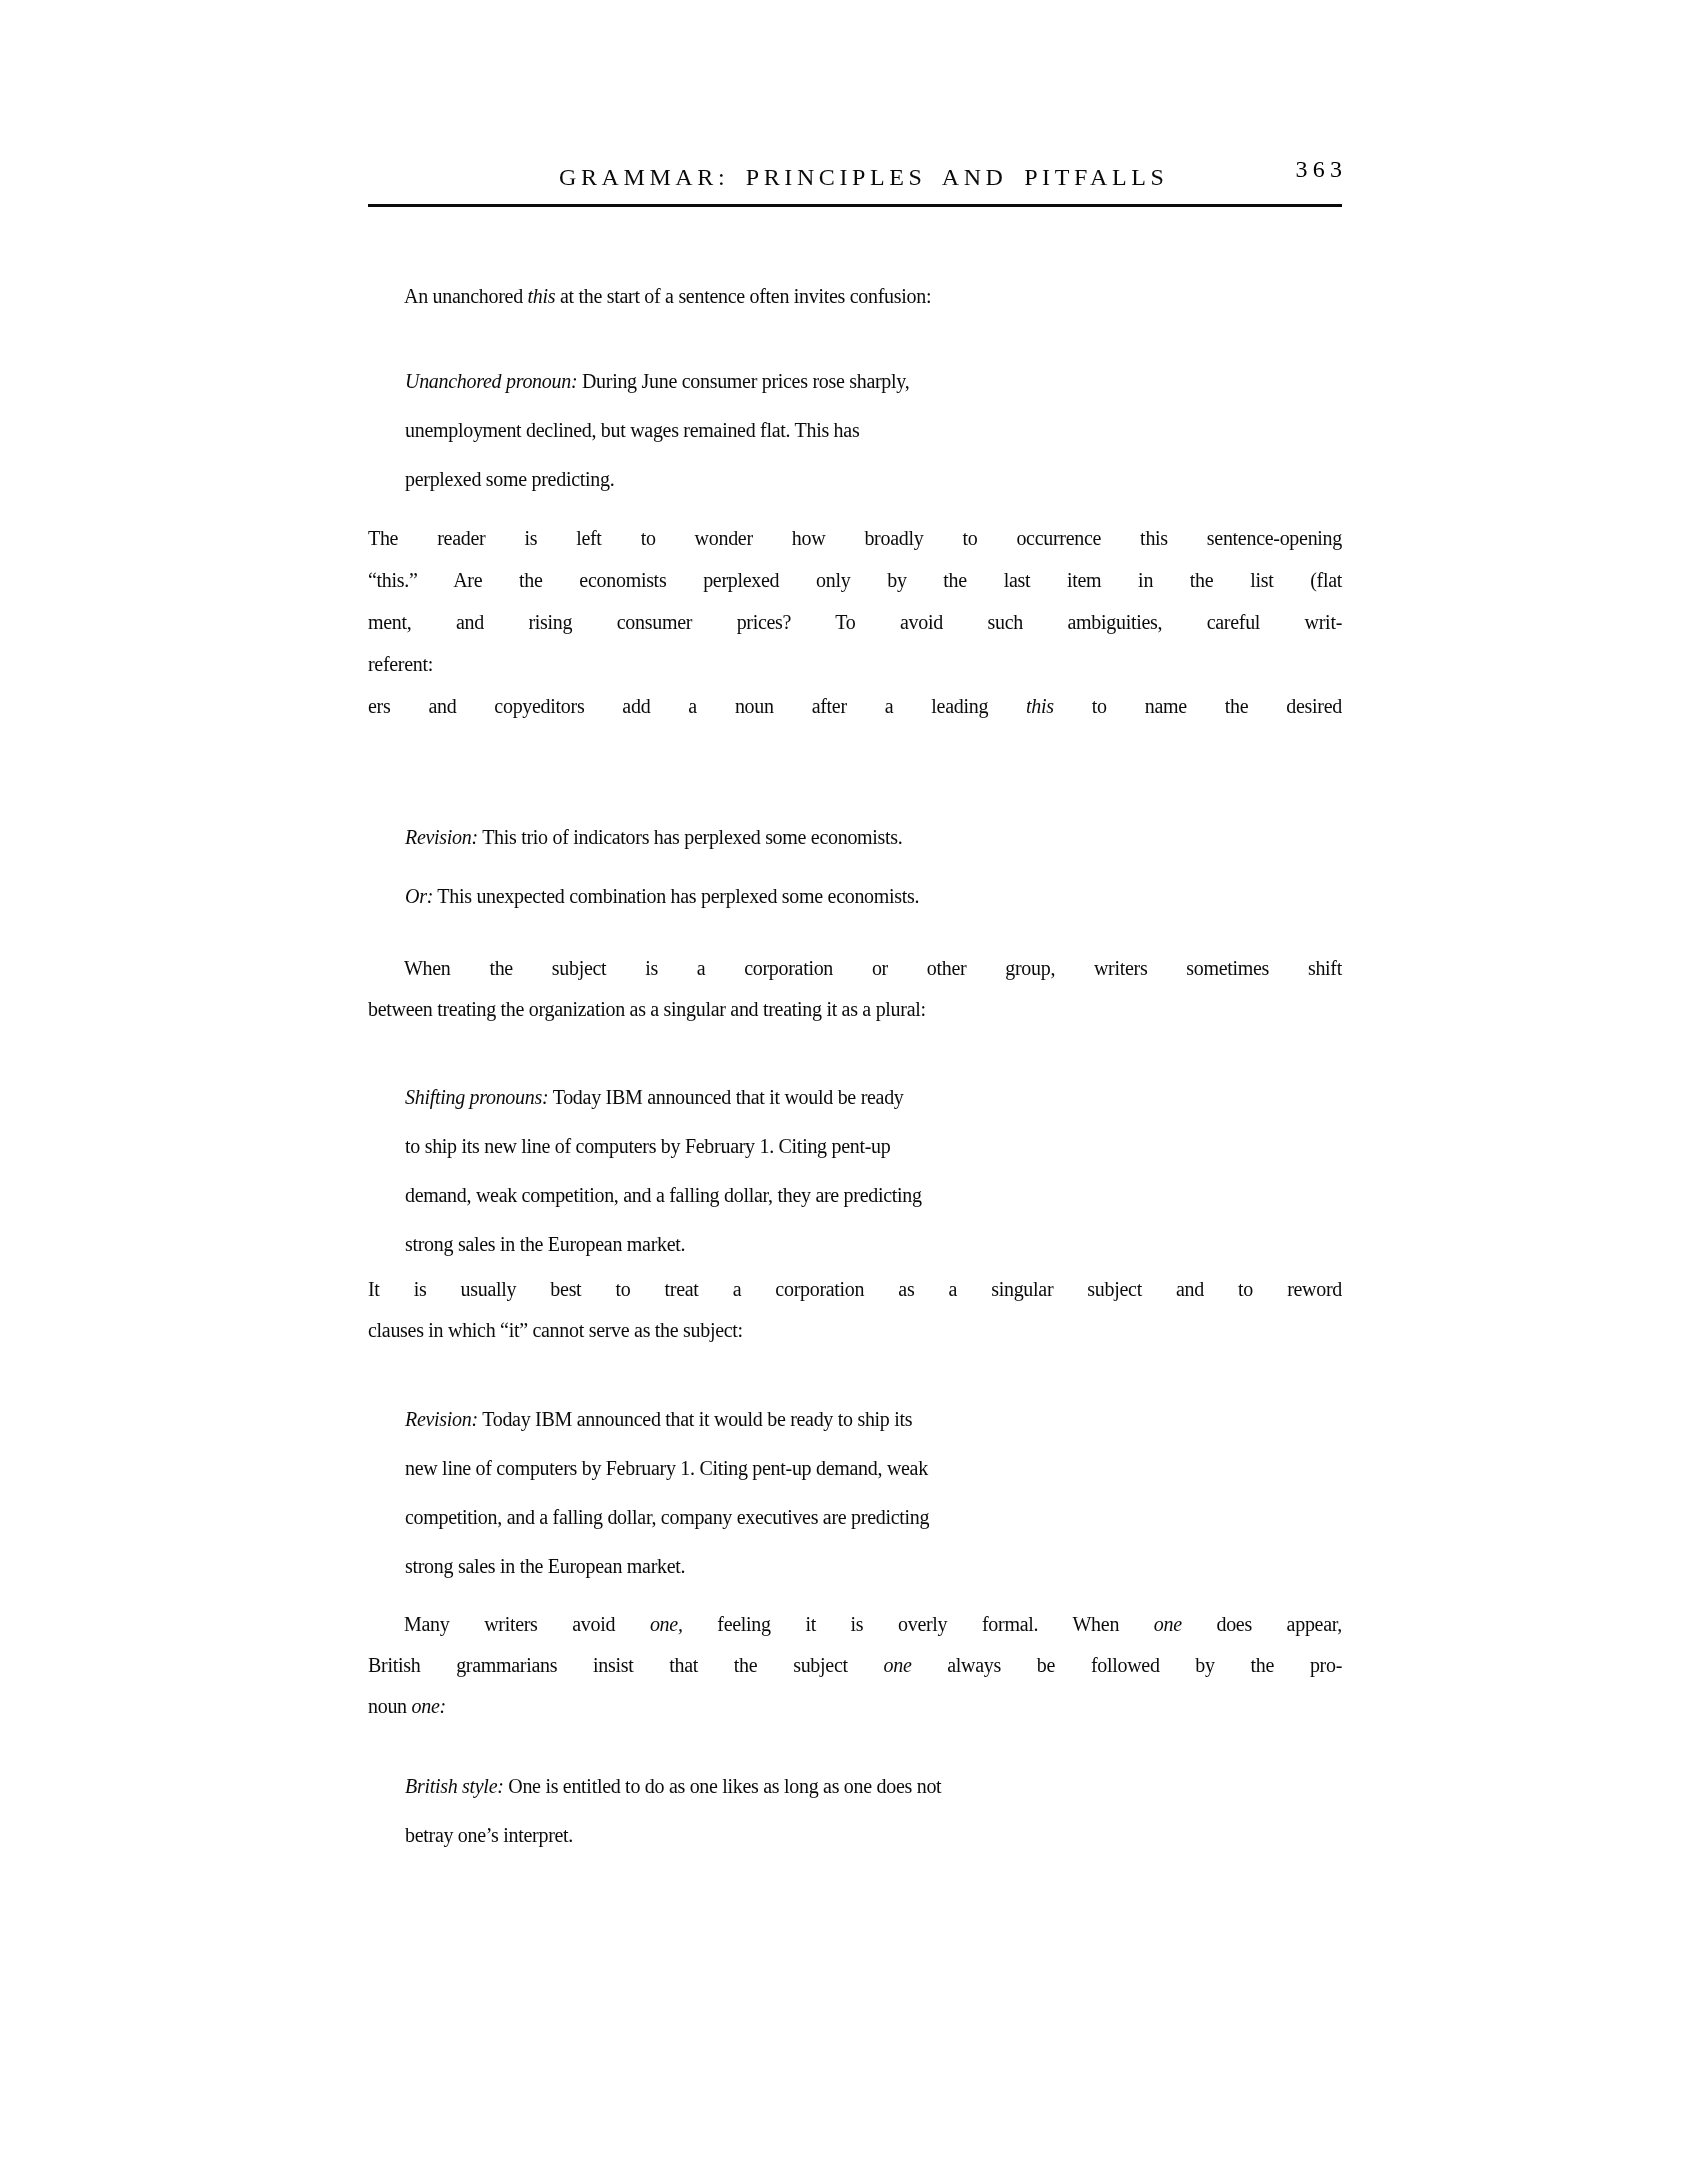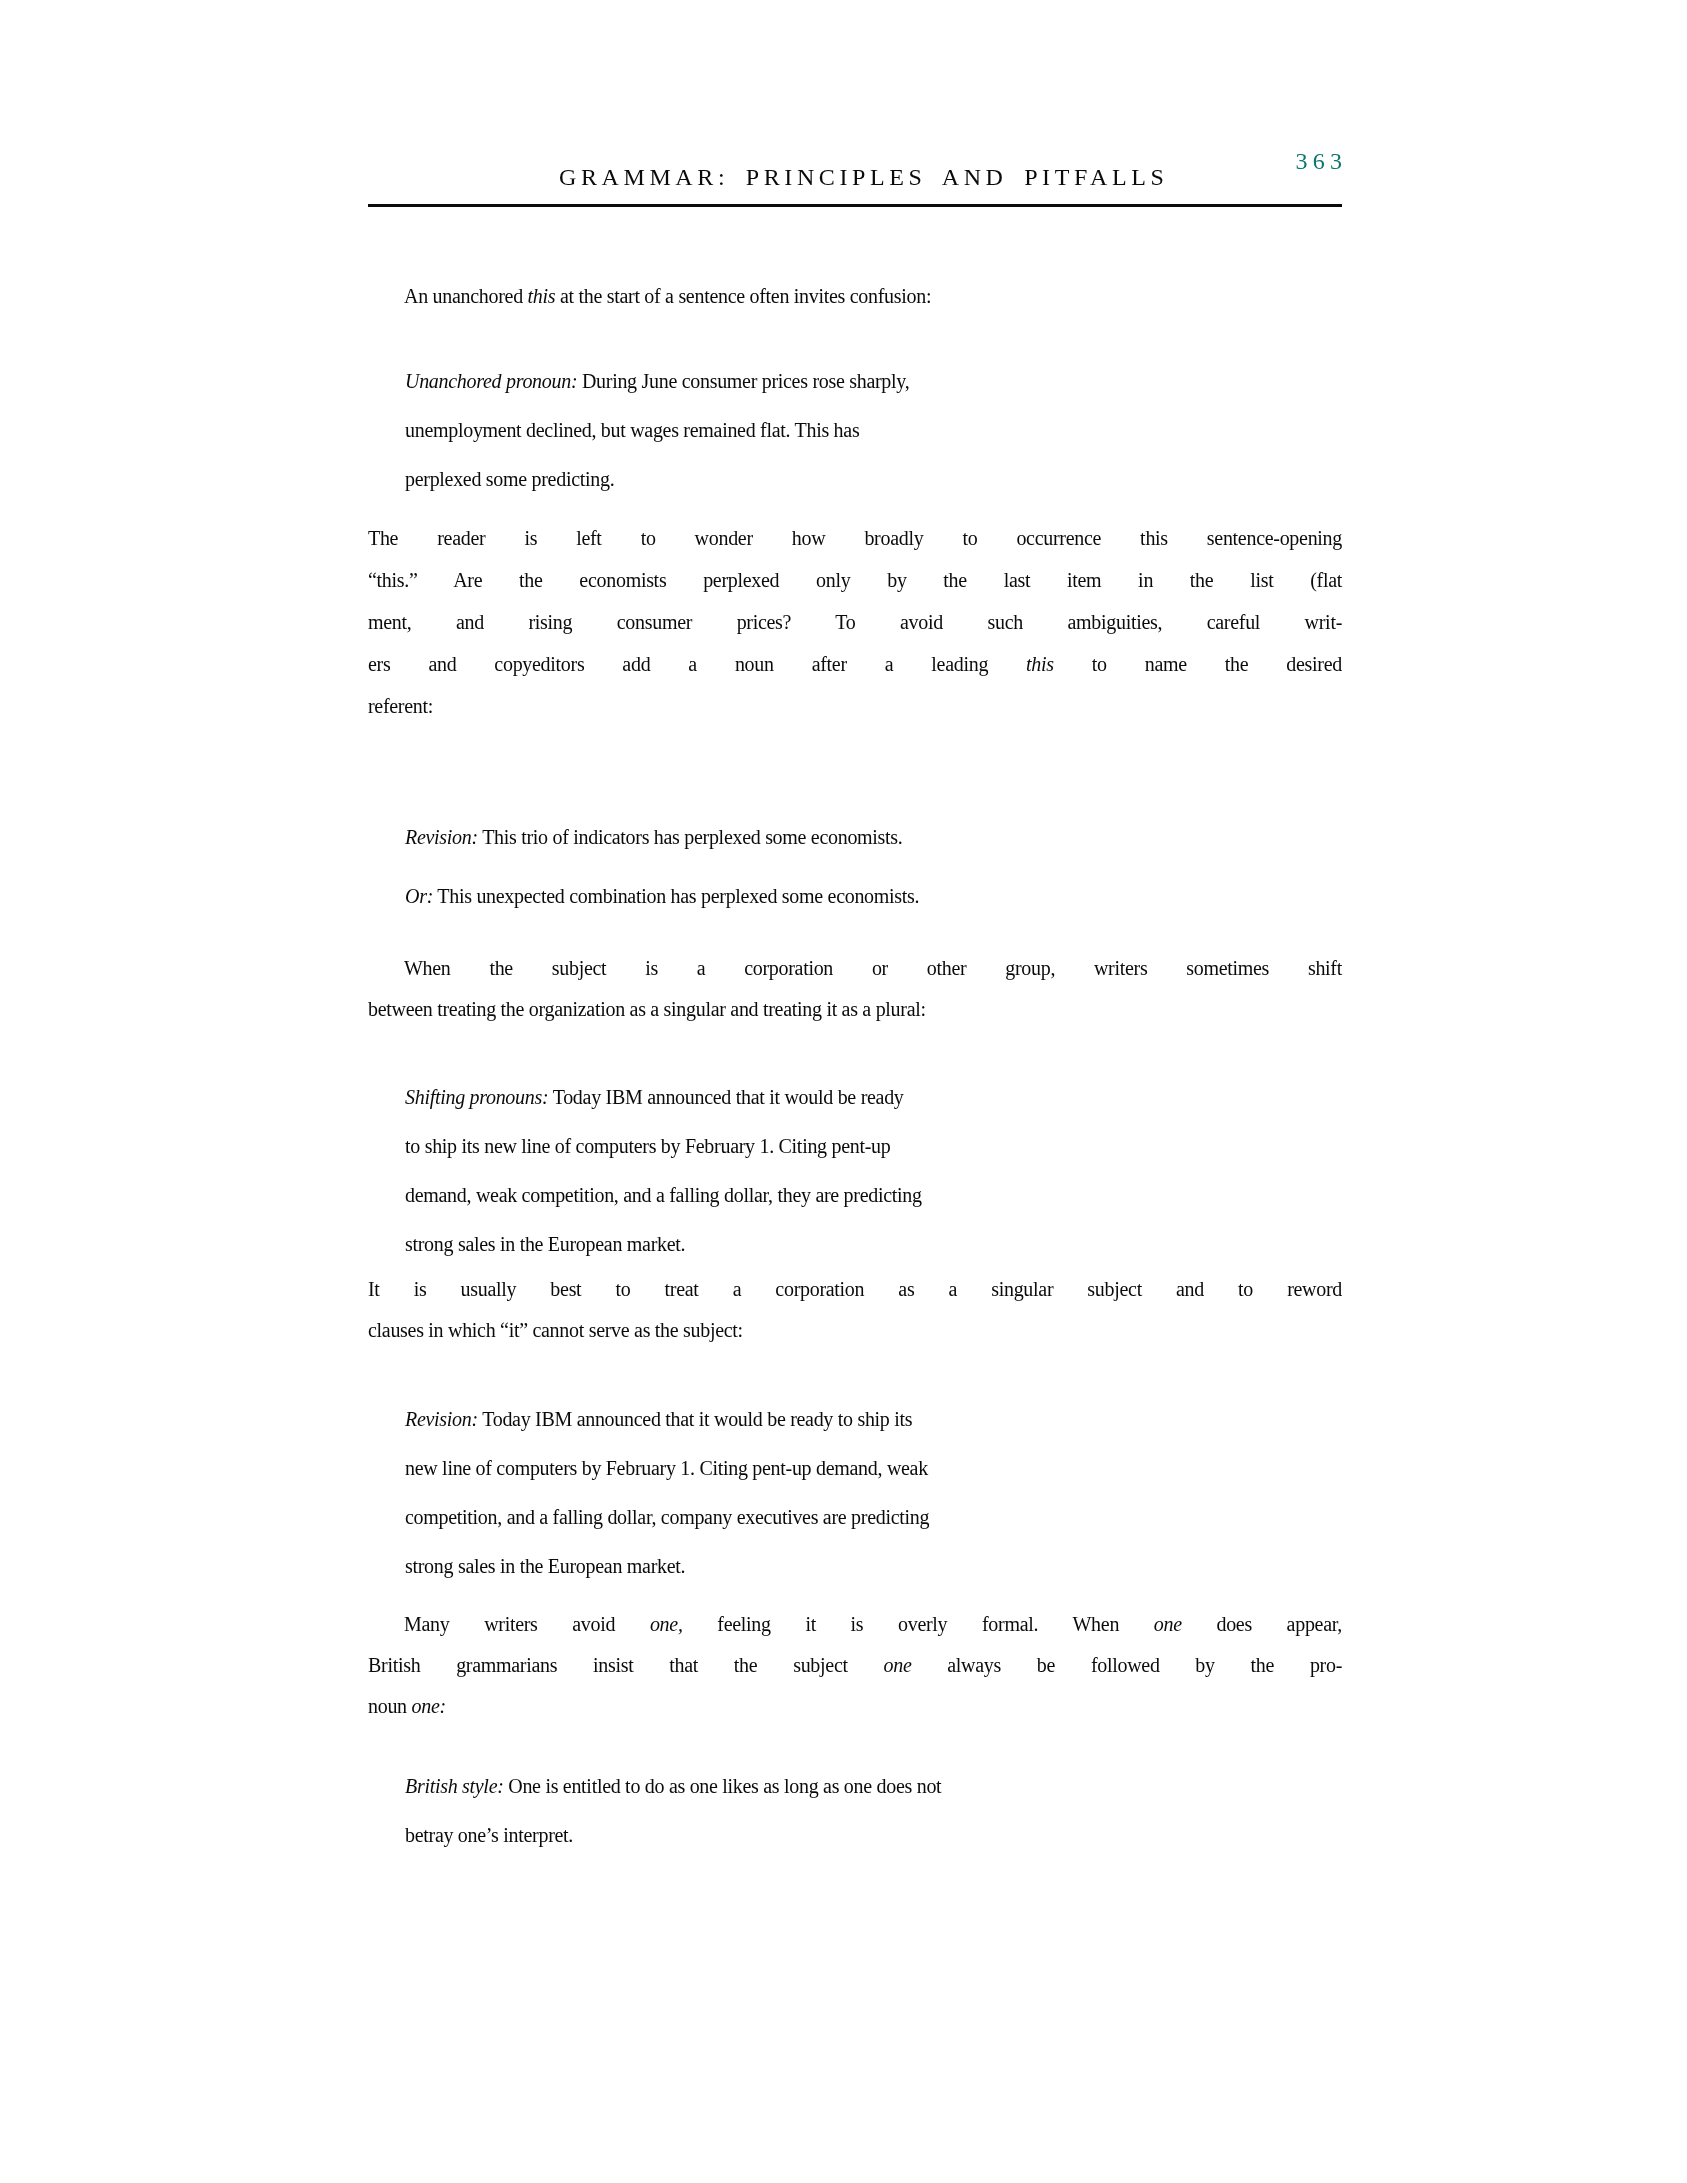--- a/index.html
+++ b/index.html
@@ -31,26 +31,26 @@
     font-size: 24px;
     line-height: 24px;
     letter-spacing: 4.6px;
     word-spacing: 6px;
     white-space: nowrap;
     color: #0b0b0b;
   }
   .rh-folio {
     position: absolute;
     right: -5.3px;
-    top: 149px;
+    top: 157px;
     font-size: 24px;
     line-height: 24px;
     letter-spacing: 5.3px;
     white-space: nowrap;
-    color: #0f766e;
+    color: #000000;
     margin-left: 20px;
   }
   .head-rule {
     position: absolute;
     left: 0;
     top: 204px;
     width: 974px;
     height: 3.3px;
     background: #0b0b0b;
   }
@@ -98,22 +98,22 @@
         </div>
         <div class="block quote" style="top: 351px; line-height: 38px;">
           <div class="line"><i>Unanchored pronoun:</i> During June consumer prices rose sharply,</div>
           <div class="line">unemployment declined, but wages remained flat. This has</div>
           <div class="line">perplexed some predicting.</div>
         </div>
         <div class="block paragraph" style="top: 517px; line-height: 42px;">
           <div class="line j">The reader is left to wonder how broadly to occurrence this sentence-opening</div>
           <div class="line j">“this.” Are the economists perplexed only by the last item in the list (flat</div>
           <div class="line j">ment, and rising consumer prices? To avoid such ambiguities, careful writ-</div>
+          <div class="line">referent:</div>
           <div class="line j">ers and copyeditors add a noun after a leading <i>this</i> to name the desired</div>
-          <div class="line">referent:</div>
         </div>
         <div class="block quote" style="top: 807px; line-height: 38px;">
           <div class="line"><i>Revision:</i> This trio of indicators has perplexed some economists.</div>
         </div>
         <div class="block quote" style="top: 866px; line-height: 38px;">
           <div class="line"><i>Or:</i> This unexpected combination has perplexed some economists.</div>
         </div>
         <div class="block paragraph" style="top: 948px; line-height: 41px;">
           <div class="line j ind">When the subject is a corporation or other group, writers sometimes shift</div>
           <div class="line">between treating the organization as a singular and treating it as a plural:</div>

